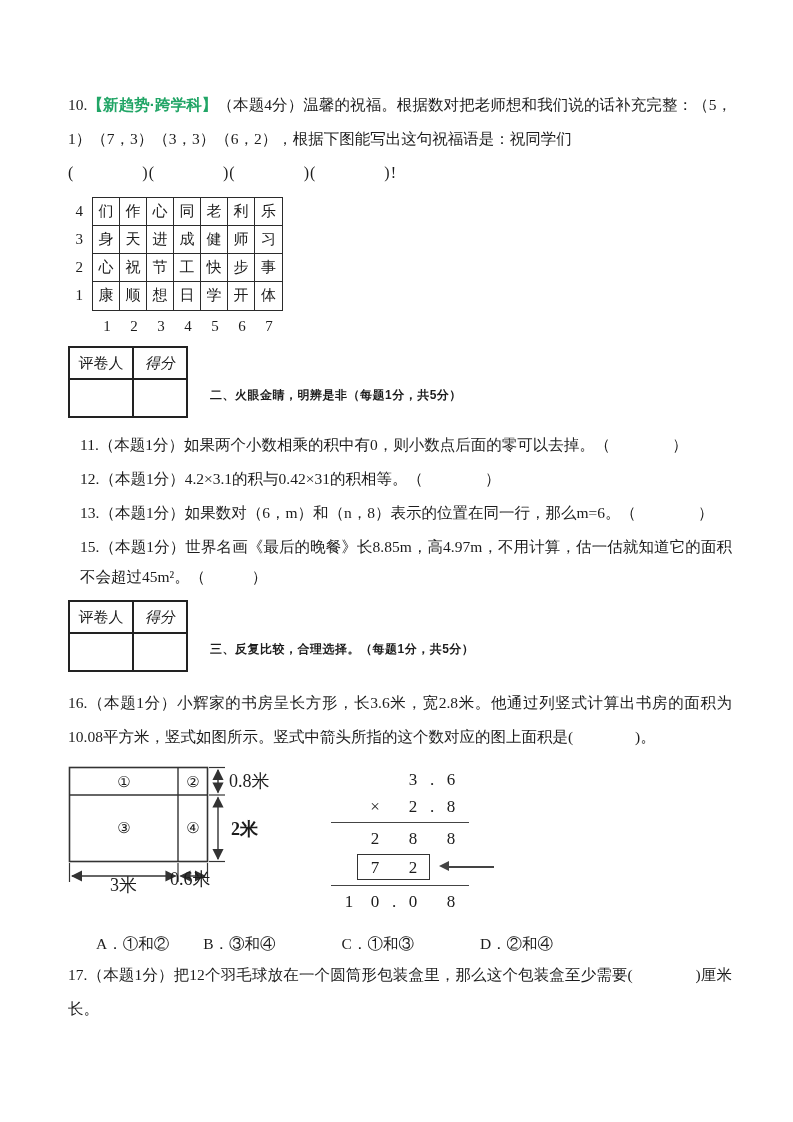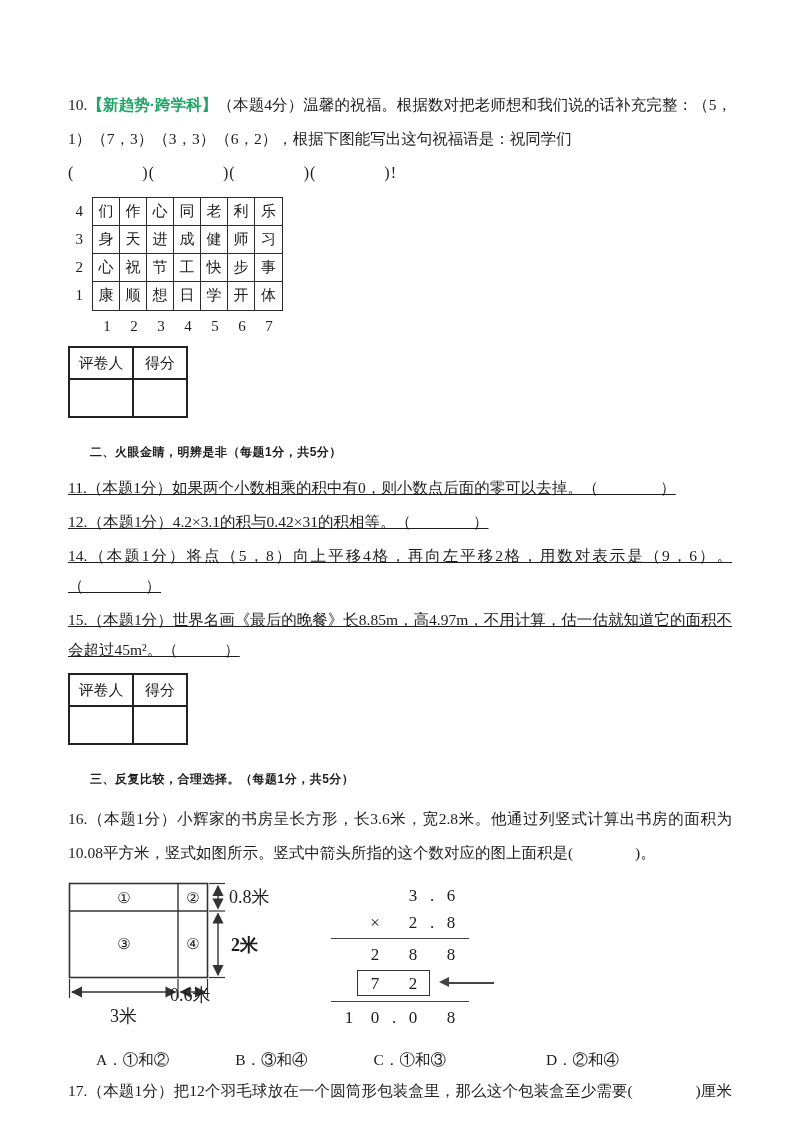--- a/index.html
+++ b/index.html
@@ -1,43 +1,43 @@
 <!DOCTYPE html>
 <html><head>
 <meta charset="utf-8">
 <style>
   html,body{margin:0;padding:0;background:#fff;}
   .page{position:relative;width:793px;height:1100px;background:#fff;overflow:hidden;
         font-family:"Liberation Serif","DejaVu Serif",serif;color:#1c1c1c;}
   .content{position:absolute;left:68px;top:88px;width:664px;}
 
   .qtext{font-size:15.5px;line-height:34px;margin:0;text-align:justify;}
-  .tf{line-height:30px;margin:0 0 4px 0;text-decoration:underline;}
+  .tf{line-height:30px;margin:0 0 4px 12px;}
   .blanks-line{font-size:16px;line-height:34px;margin:0;letter-spacing:1px;}
 
   .green-tag{color:#21a566;font-family:"Liberation Sans","DejaVu Sans",sans-serif;font-weight:700;}
 
   
   .cg-wrap{display:flex;margin:7px 0 0 0;}
   .cg-rowlabels{display:flex;flex-direction:column;width:24px;}
   .cg-rowlabel{height:28px;line-height:28px;text-align:right;padding-right:9px;font-size:15px;}
   .cg-table{display:grid;grid-template-columns:repeat(7,27px);border:1.5px solid #2b2b2b;align-self:flex-start;}
   .cg-cell{box-sizing:border-box;width:27px;height:28px;line-height:27px;text-align:center;font-size:15px;
            border-right:1px solid #2b2b2b;border-bottom:1px solid #2b2b2b;}
   .cg-cell:nth-child(7n){border-right:none;}
   .cg-cell:nth-last-child(-n+7){border-bottom:none;}
   .cg-collabels{display:grid;grid-template-columns:repeat(7,27px);margin-left:25.5px;margin-top:3px;}
   .cg-collabel{text-align:center;font-size:15px;height:24px;line-height:24px;}
 
   
-  .score-row{display:flex;align-items:flex-start;margin-top:8px;flex-direction:column;}
+  .score-row{display:flex;align-items:center;margin-top:8px;}
   table.scorebox{border-collapse:collapse;}
   table.scorebox th,table.scorebox td{border:2px solid #222;font-weight:400;font-size:15px;padding:0;text-align:center;}
   table.scorebox th{width:62px;height:30px;}
-  table.scorebox th+th{width:52px;}
+  table.scorebox th+th{width:52px;font-style:italic;}
   table.scorebox td{height:36px;}
   .section-title{font-family:"Liberation Sans","DejaVu Sans",sans-serif;font-weight:700;font-size:12px;
                  margin:26px 0 0 22px;letter-spacing:.5px;}
 
   
   .figure-row{display:flex;align-items:flex-start;margin-top:12px;height:152px;}
   .room-diagram{position:relative;width:218px;height:150px;flex:0 0 auto;}
   .rd-label{position:absolute;width:22px;text-align:center;font-size:15px;line-height:18px;}
   .rd-dim{position:absolute;font-size:18px;line-height:18px;white-space:nowrap;}
 
@@ -49,23 +49,23 @@
   .vm-row.vm-boxed .vm-cell{line-height:31px;}
   .vm-line{width:138px;border-top:1.5px solid #444;margin:2px 0 2px -5px;}
   .vm-box{position:absolute;left:21px;top:2px;width:73px;height:26px;border:1.5px solid #333;box-sizing:border-box;}
   .vm-arrow{position:absolute;left:112px;top:14px;width:46px;height:1.5px;background:#444;}
   .vm-arrow::before{content:"";position:absolute;left:-9px;top:-4.8px;width:0;height:0;
                     border-style:solid;border-width:5.5px 10px 5.5px 0;
                     border-color:transparent #444 transparent transparent;}
 
   
   .choice-row{padding-left:28px;font-size:15.5px;margin-top:12px;line-height:28px;}
-  .choice-item.ch0{margin-right:66px;}
+  .choice-item.ch0{margin-right:34px;}
   .choice-item.ch1{margin-right:66px;}
-  .choice-item.ch2{margin-right:100px;}
+  .choice-item.ch2{margin-right:66px;}
 </style>
 </head>
 <body>
 
 <div class="page">
   <div class="content">
 
     <p class="qtext"><span>10.</span><span class="green-tag">【新趋势·跨学科】</span><span>（本题4分）温馨的祝福。根据数对把老师想和我们说的话补充完整：（5，1）（7，3）（3，3）（6，2），根据下图能写出这句祝福语是：祝同学们</span></p>
     <p class="blanks-line">(　　　　)(　　　　)(　　　　)(　　　　)!</p>
 
@@ -129,21 +129,21 @@
           <td></td>
         </tr>
       </tbody>
         </table>
       <div class="section-title">二、火眼金睛，明辨是非（每题1分，共5分）</div>
     </div>
 
     <div style="margin-top:12px;">
         <p class="qtext tf">11.（本题1分）如果两个小数相乘的积中有0，则小数点后面的零可以去掉。（　　　　）</p>
         <p class="qtext tf">12.（本题1分）4.2×3.1的积与0.42×31的积相等。（　　　　）</p>
-        <p class="qtext tf">14.（本题1分）将点（5，8）向上平移4格，再向左平移2格，用数对表示是（9，6）。（　　　　）</p>
+        <p class="qtext tf">13.（本题1分）如果数对（6，m）和（n，8）表示的位置在同一行，那么m=6。（　　　　）</p>
         <p class="qtext tf">15.（本题1分）世界名画《最后的晚餐》长8.85m，高4.97m，不用计算，估一估就知道它的面积不会超过45m²。（　　　）</p>
       </div>
 
     <div class="score-row">
       <table class="scorebox">
         <tbody>
             <tr>
           <th>评卷人</th>
           <th>得分</th>
         </tr>
@@ -181,21 +181,21 @@
           <line x1="139.5" y1="97" x2="139.5" y2="116" stroke="#333" stroke-width="1.2"></line>
           <line x1="4" y1="110" x2="107.5" y2="110" stroke="#333" stroke-width="1.4" marker-start="url(#ah)" marker-end="url(#ah)"></line>
           <line x1="112.5" y1="110" x2="137" y2="110" stroke="#333" stroke-width="1.4" marker-start="url(#ah)" marker-end="url(#ah)"></line>
         </svg>
         <span class="rd-label" style="left:45px;top:7px;">①</span>
         <span class="rd-label" style="left:114px;top:7px;">②</span>
         <span class="rd-label" style="left:45px;top:53px;">③</span>
         <span class="rd-label" style="left:114px;top:53px;">④</span>
         <span class="rd-dim" style="left:161px;top:6px;">0.8米</span>
         <span class="rd-dim" style="left:163px;top:54px;font-weight:bold;">2米</span>
-        <span class="rd-dim" style="left:42px;top:125px;text-align:right;">3米</span>
+        <span class="rd-dim" style="left:42px;top:110px;text-align:right;">3米</span>
         <span class="rd-dim" style="left:102px;top:104px;">0.6米</span>
       </div>
       <div class="vmult">
           <div class="vm-row">
             <span class="vm-cell"></span>
             <span class="vm-cell"></span>
             <span class="vm-cell"></span>
             <span class="vm-cell">3</span>
             <span class="vm-cell">.</span>
             <span class="vm-cell">6</span>

